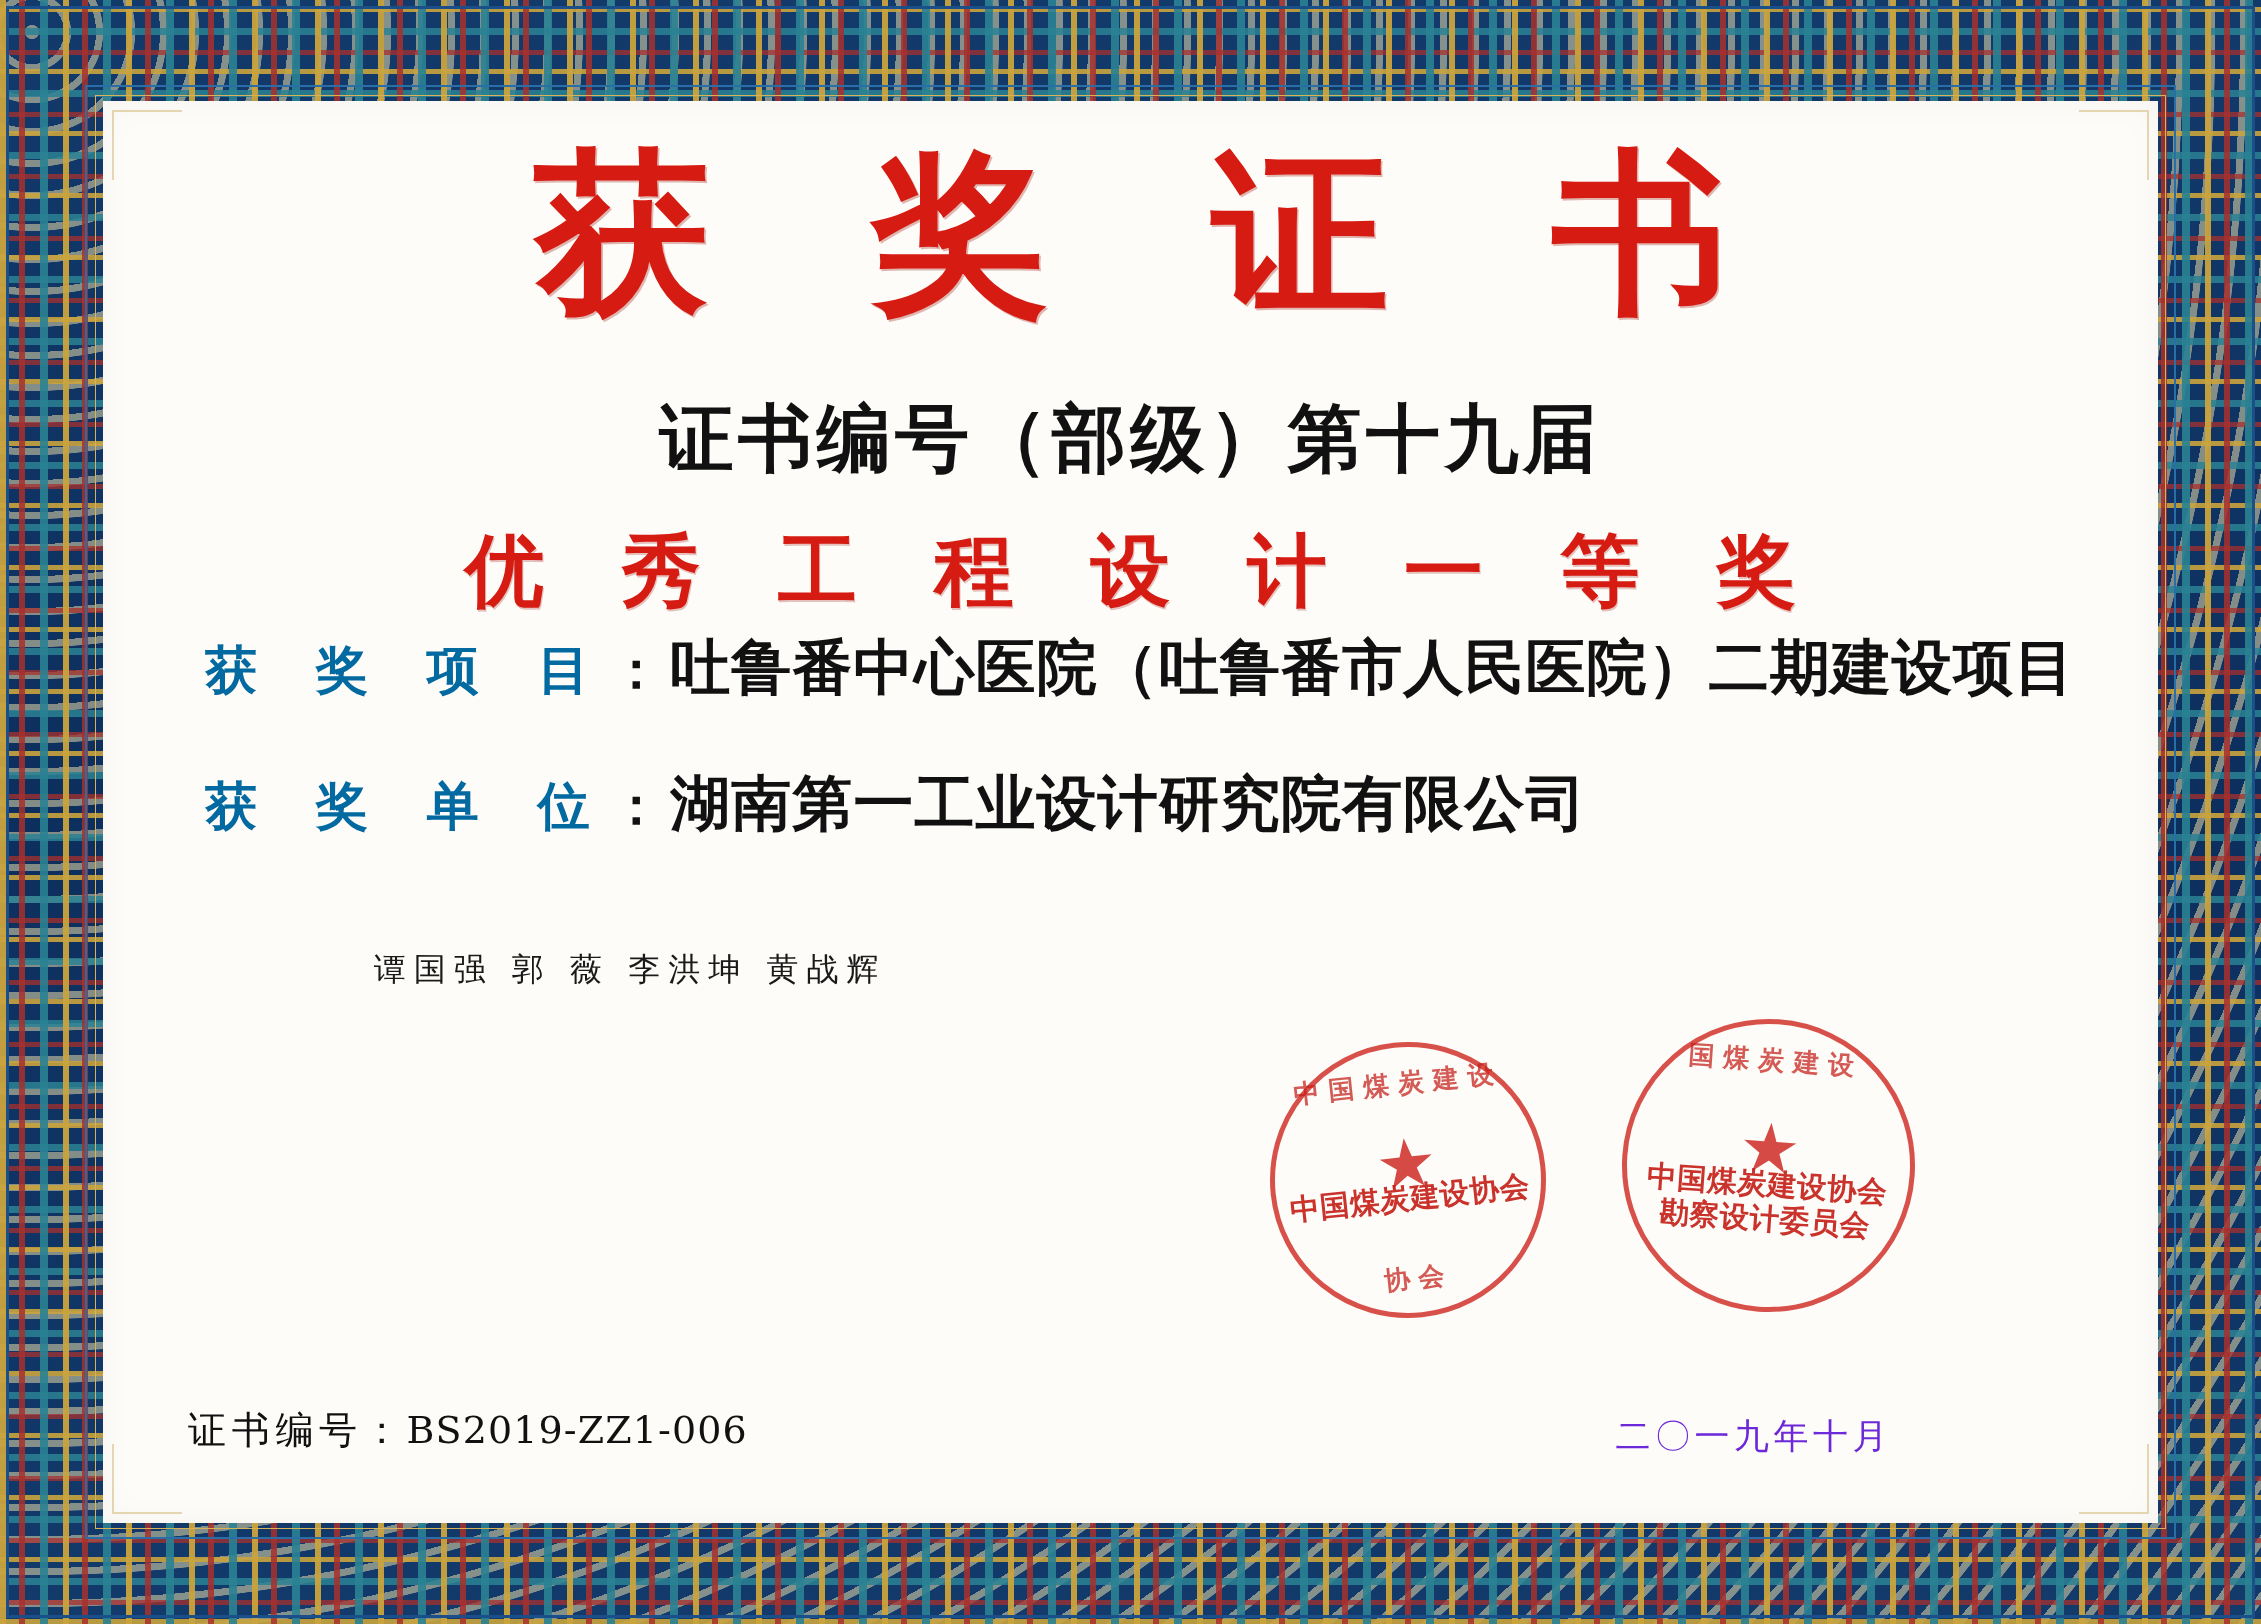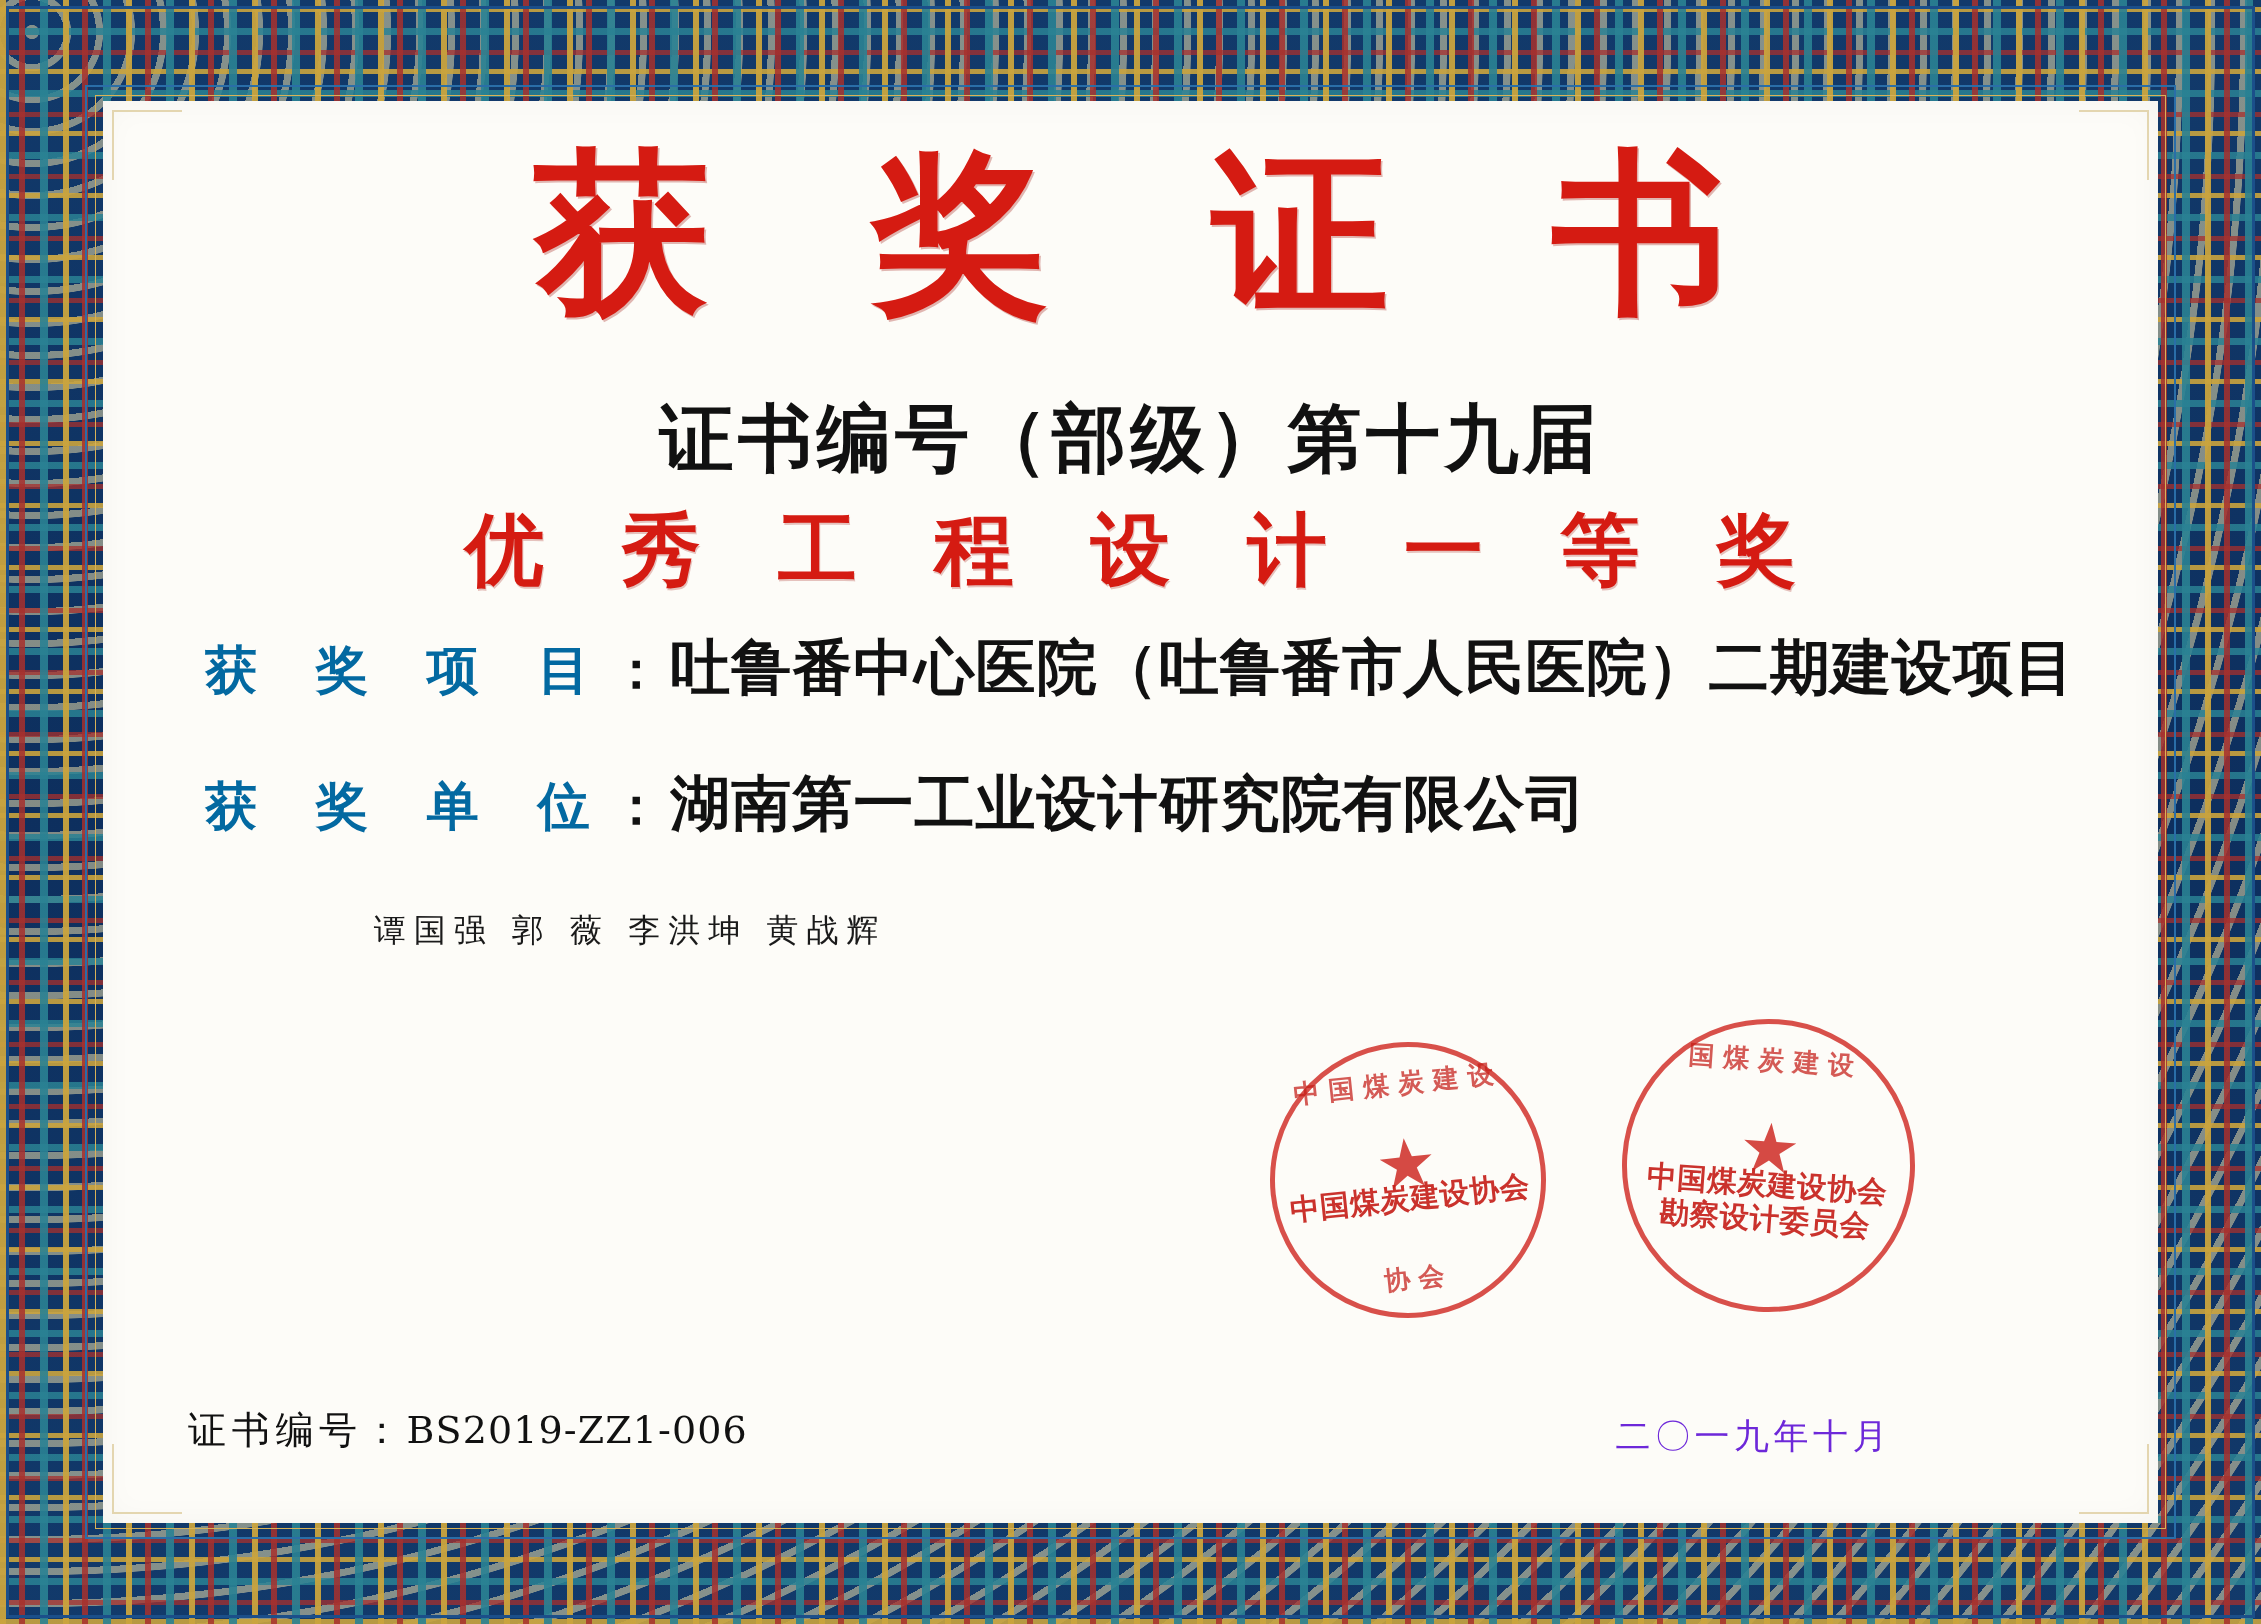--- a/index.html
+++ b/index.html
@@ -116,21 +116,21 @@
     font-family: "DejaVu Serif", "Liberation Serif", serif;
     font-size: 74px;
     font-weight: 700;
     color: #111111;
     letter-spacing: 4.5px;
     white-space: nowrap;
   }
 
   .subtitle-2 {
     position: absolute;
-    top: 397px;
+    top: 418px;
     left: 0;
     right: 0;
     text-align: center;
     font-family: "DejaVu Serif", "Liberation Serif", serif;
     font-size: 79px;
     font-weight: 700;
     color: #d51b12;
     letter-spacing: 25px;
     text-indent: 25px;
     white-space: nowrap;
@@ -187,20 +187,21 @@
   }
   .participants .p-label {
     letter-spacing: 2.3px;
   }
   .participants .p-line .names {
     margin-left: 5.7px;
     letter-spacing: 8px;
   }
   .participants .p-line.second {
     padding-left: 170px;
+    margin-top: 39px;
   }
 
   
   .cert-number {
     position: absolute;
     left: 85px;
     bottom: 67px;
     font-family: "DejaVu Serif", "Liberation Serif", serif;
     font-size: 38px;
     color: #111;

